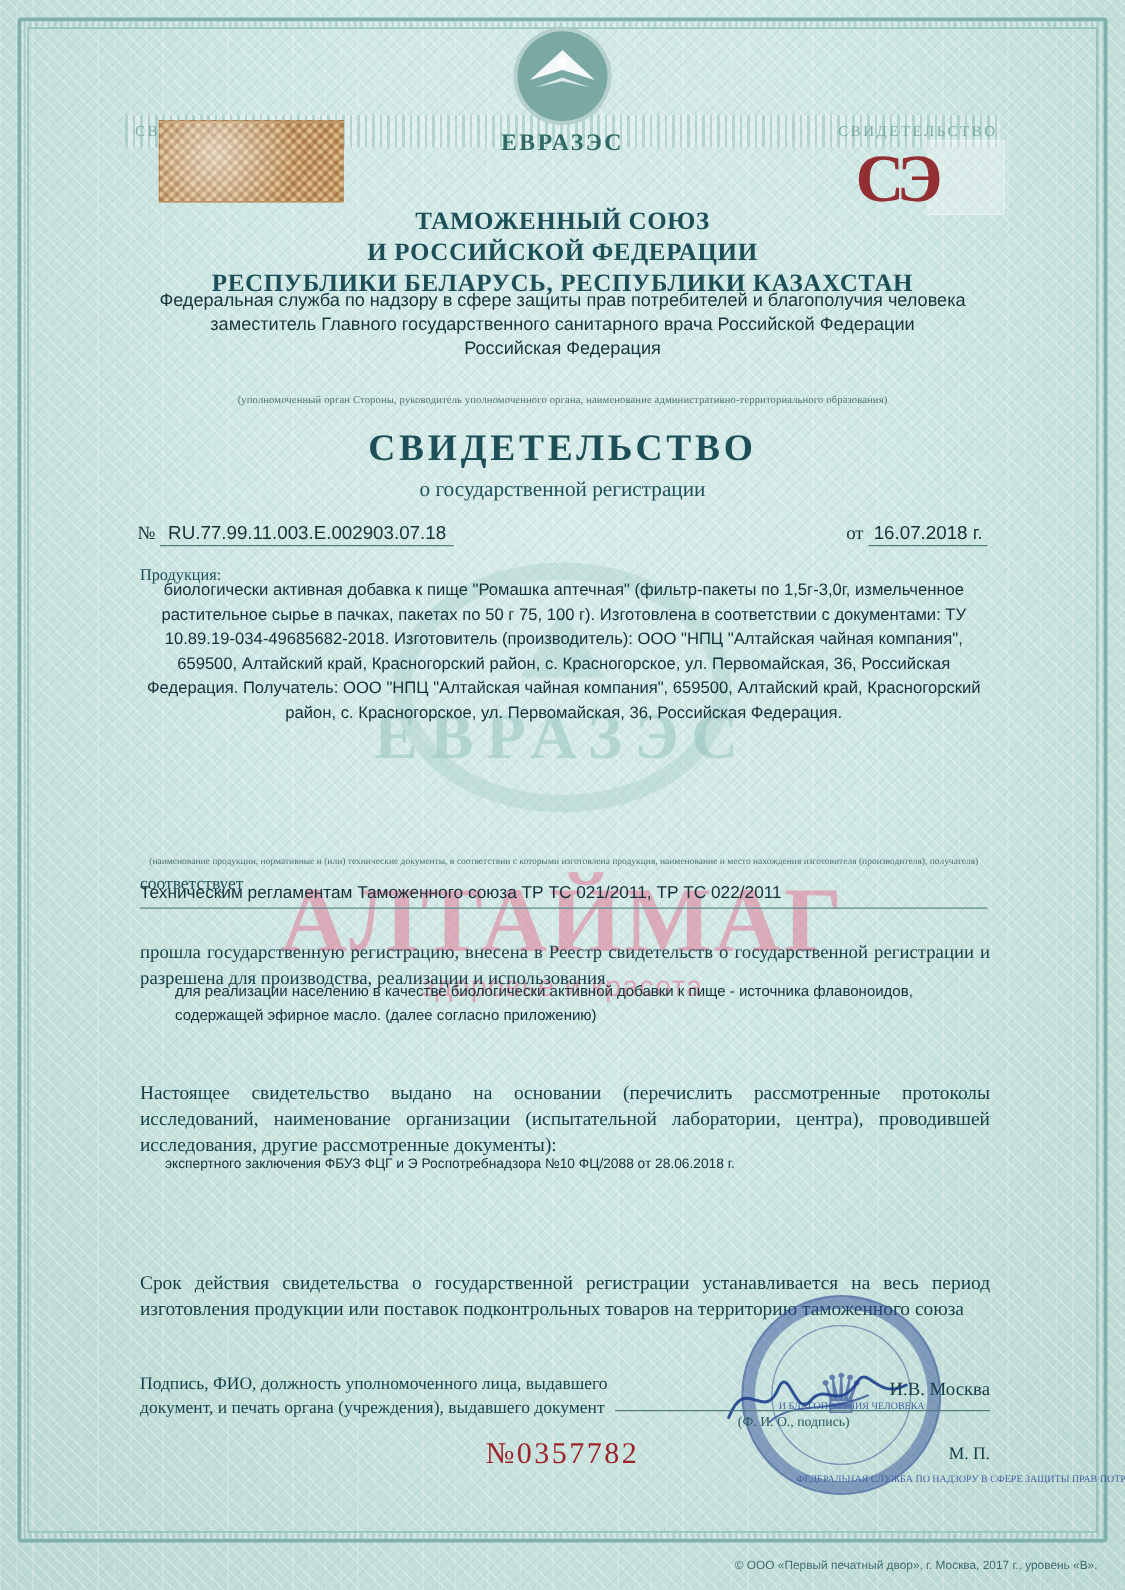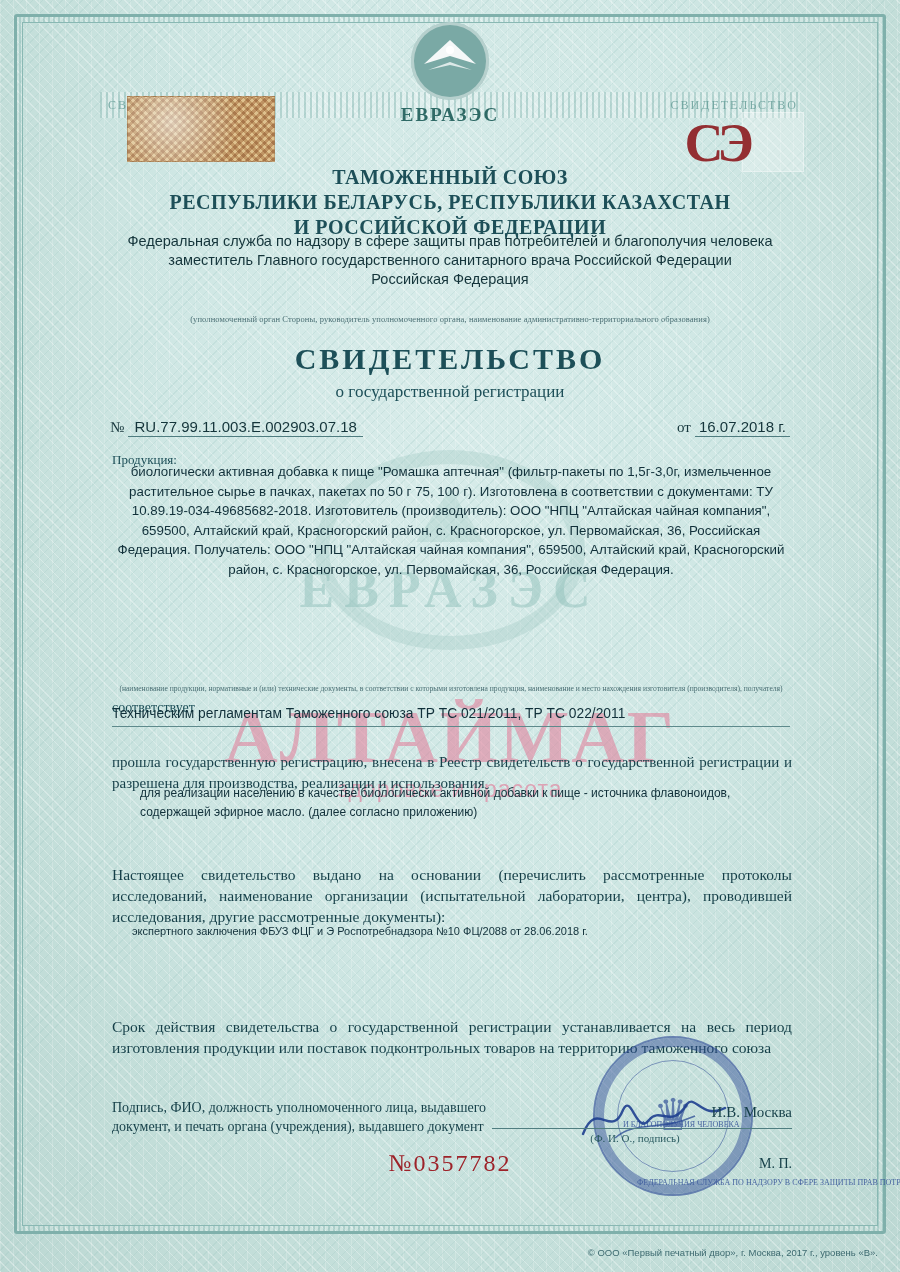--- a/index.html
+++ b/index.html
@@ -369,22 +369,22 @@
         <path d="M4 30 L30 6 L56 30 L30 22 Z" fill="#ffffff" opacity="0.92"></path>
         <path d="M8 36 L30 28 L52 36 L30 31 Z" fill="#ffffff" opacity="0.75"></path>
         <circle cx="30" cy="16" r="4" fill="#ffffff"></circle>
       </svg>
     </div>
     <div class="name">ЕВРАЗЭС</div>
   </div>
 
   <div class="title-block c">
     <h1 class="ts l1">ТАМОЖЕННЫЙ СОЮЗ</h1>
+    <h1 class="ts l3">И РОССИЙСКОЙ ФЕДЕРАЦИИ</h1>
     <h1 class="ts l2">РЕСПУБЛИКИ БЕЛАРУСЬ, РЕСПУБЛИКИ КАЗАХСТАН</h1>
-    <h1 class="ts l3">И РОССИЙСКОЙ ФЕДЕРАЦИИ</h1>
   </div>
 
   <div class="org-block">
     <div>Федеральная служба по надзору в сфере защиты прав потребителей и благополучия человека</div>
     <div>заместитель Главного государственного санитарного врача Российской Федерации</div>
     <div>Российская Федерация</div>
   </div>
 
   <div class="tiny-note">(уполномоченный орган Стороны, руководитель уполномоченного органа, наименование административно-территориального образования)</div>
 

